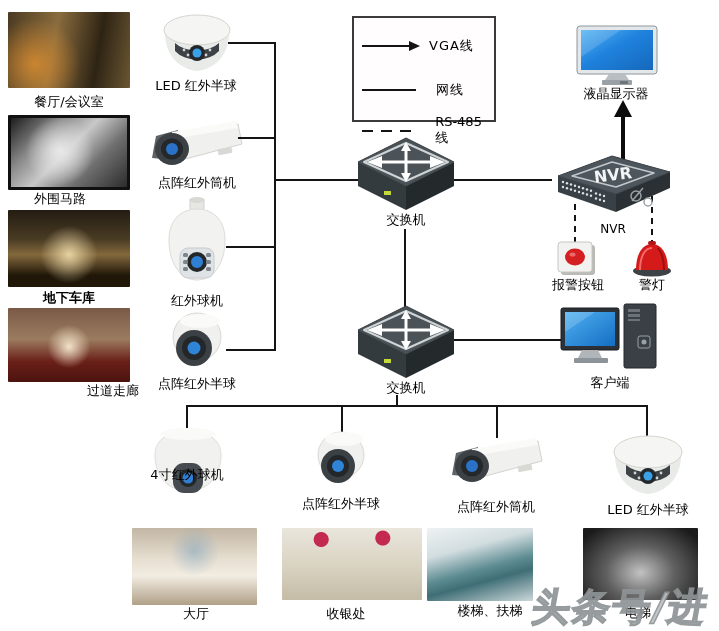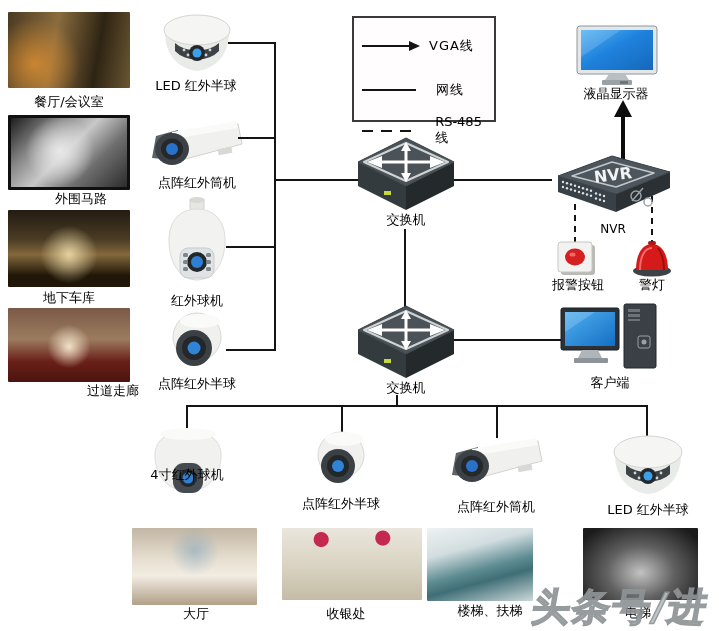--- a/index.html
+++ b/index.html
@@ -49,24 +49,24 @@
 </style>
 </head>
 <body>
 
 <div class="stage">
 
   <div class="photo ph1" style="left:8px;top:12px;width:122px;height:76px;"></div>
   <div class="lbl" style="left:69px;top:95px;">餐厅/会议室</div>
 
   <div class="photo ph2" style="left:8px;top:115px;width:116px;height:69px;box-sizing:content-box;"></div>
-  <div class="lbl" style="left:81px;top:192px;">外围马路</div>
+  <div class="lbl" style="left:60px;top:192px;">外围马路</div>
 
   <div class="photo ph3" style="left:8px;top:210px;width:122px;height:77px;"></div>
-  <div class="lbl" style="left:69px;top:291px;">地下车库</div>
+  <div class="lbl" style="left:69px;top:291px;font-weight:bold;">地下车库</div>
 
   <div class="photo ph4" style="left:8px;top:308px;width:122px;height:74px;"></div>
   <div class="lbl" style="left:69px;top:384px;margin-left:44px;">过道走廊</div>
 
   <div class="dev" style="left:162px;top:13px;">
     <svg width="70" height="62" viewBox="0 0 70 62">
       <path d="M3,20 C3,42 17,56 35,58 C53,56 67,42 67,20 Z" fill="#e9ebe8"></path>
       <ellipse cx="35" cy="17" rx="33" ry="15" fill="#f5f5f3" stroke="#d4d4d0" stroke-width="1"></ellipse>
       <path d="M13,38 A26,18 0 0 0 57,38 L57,30 A26,16 0 0 1 13,30 Z" fill="#3c4246"></path>
       <circle cx="35" cy="40" r="8" fill="#23272a"></circle>

